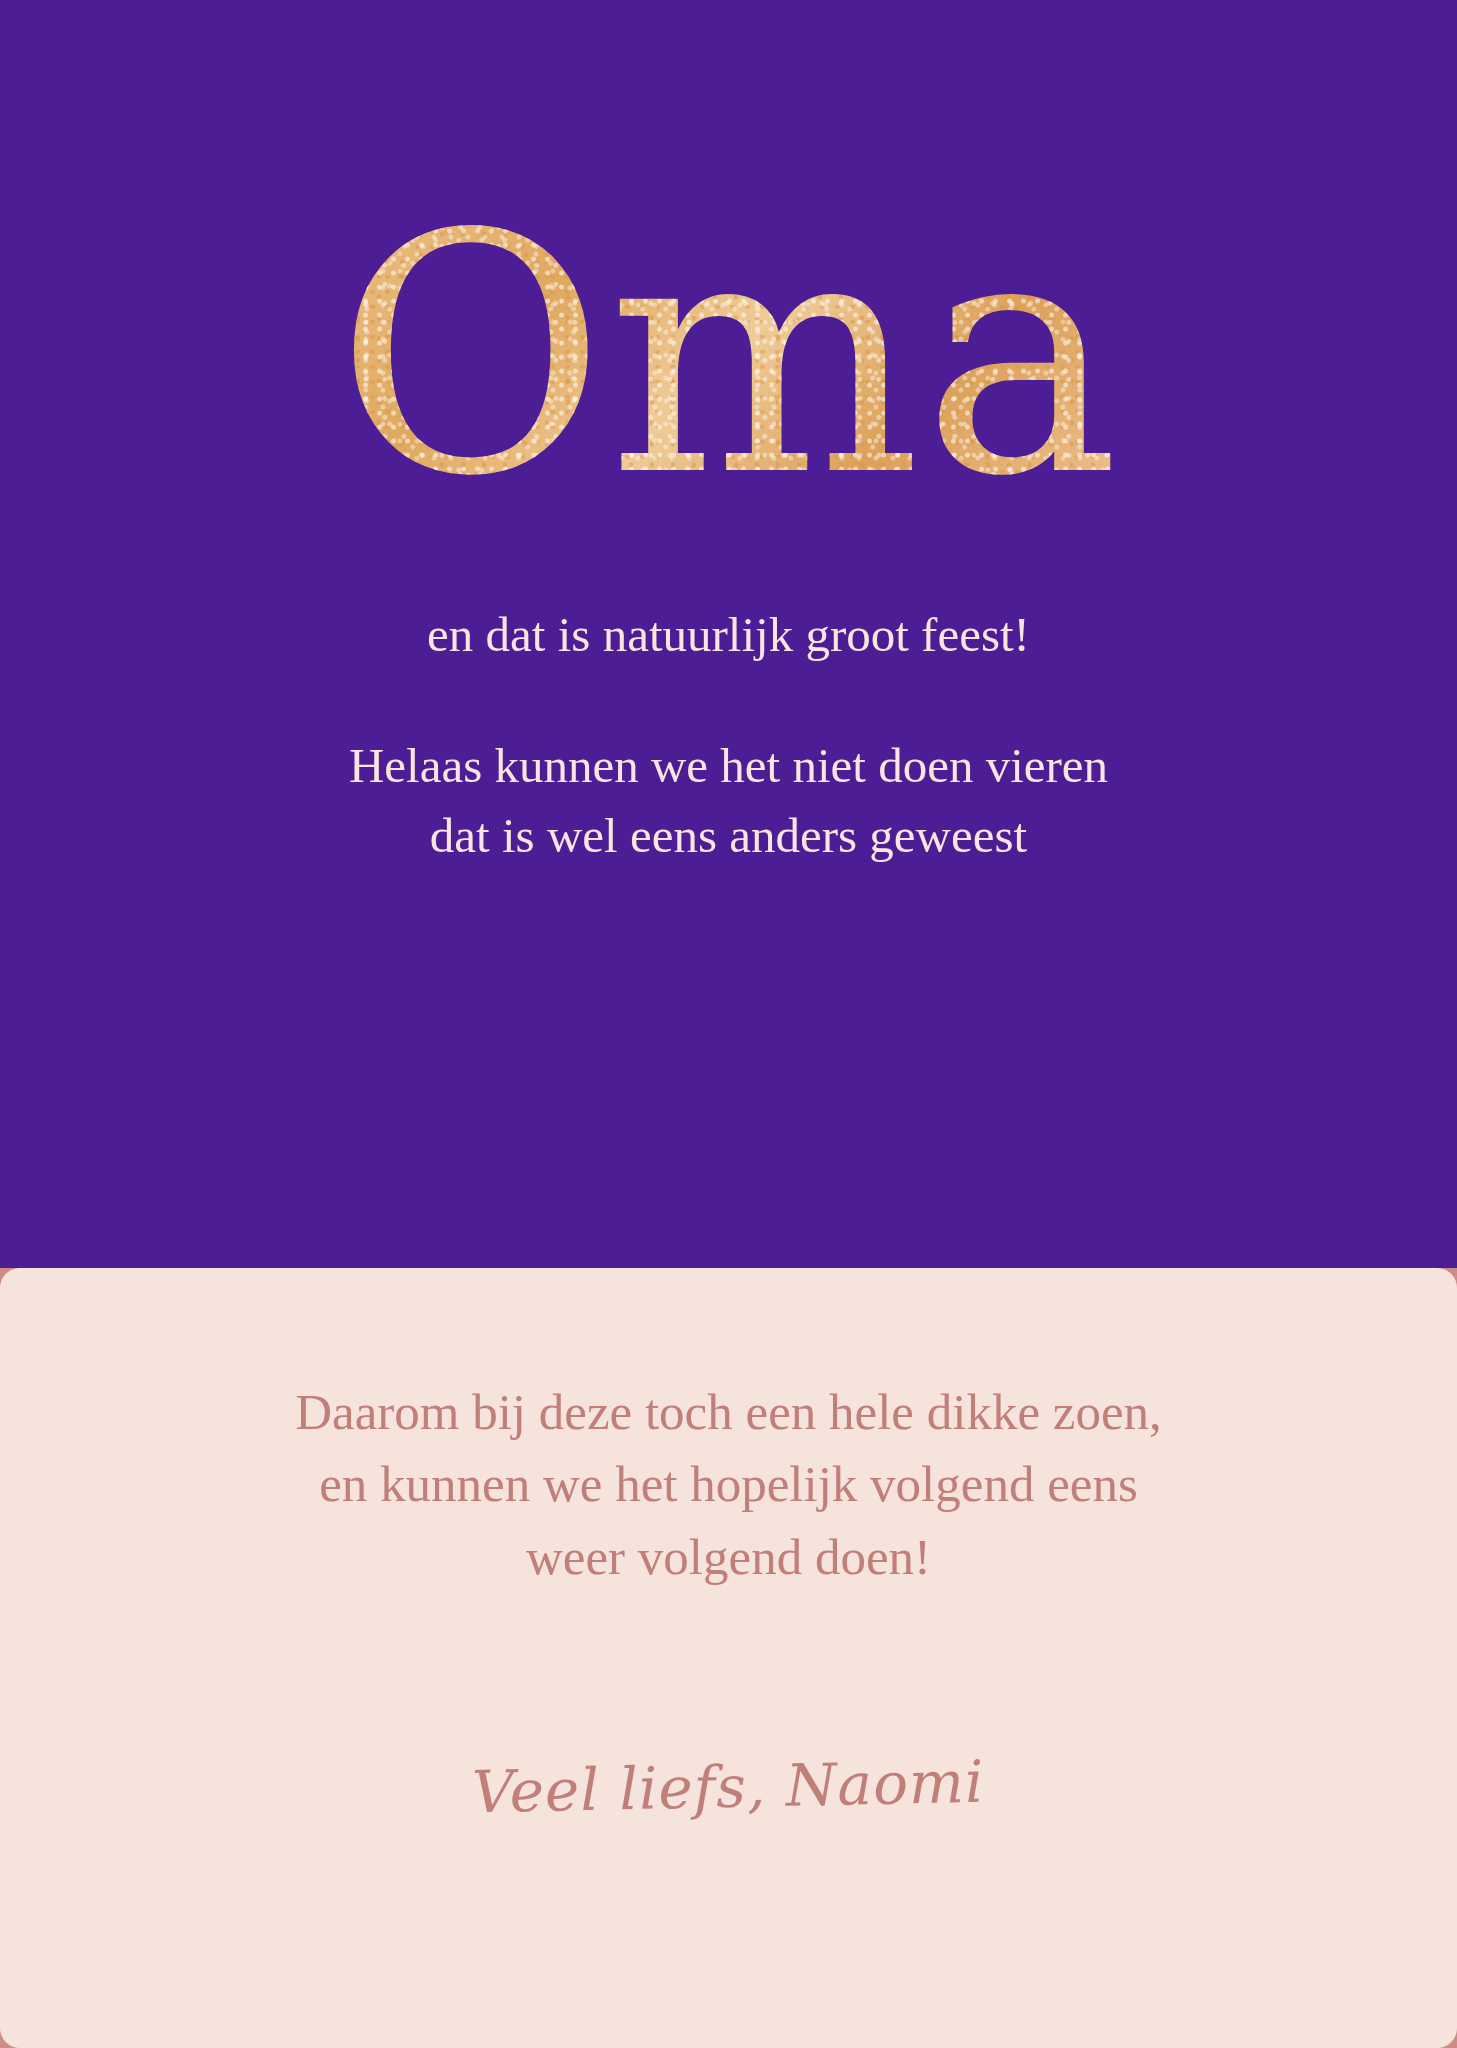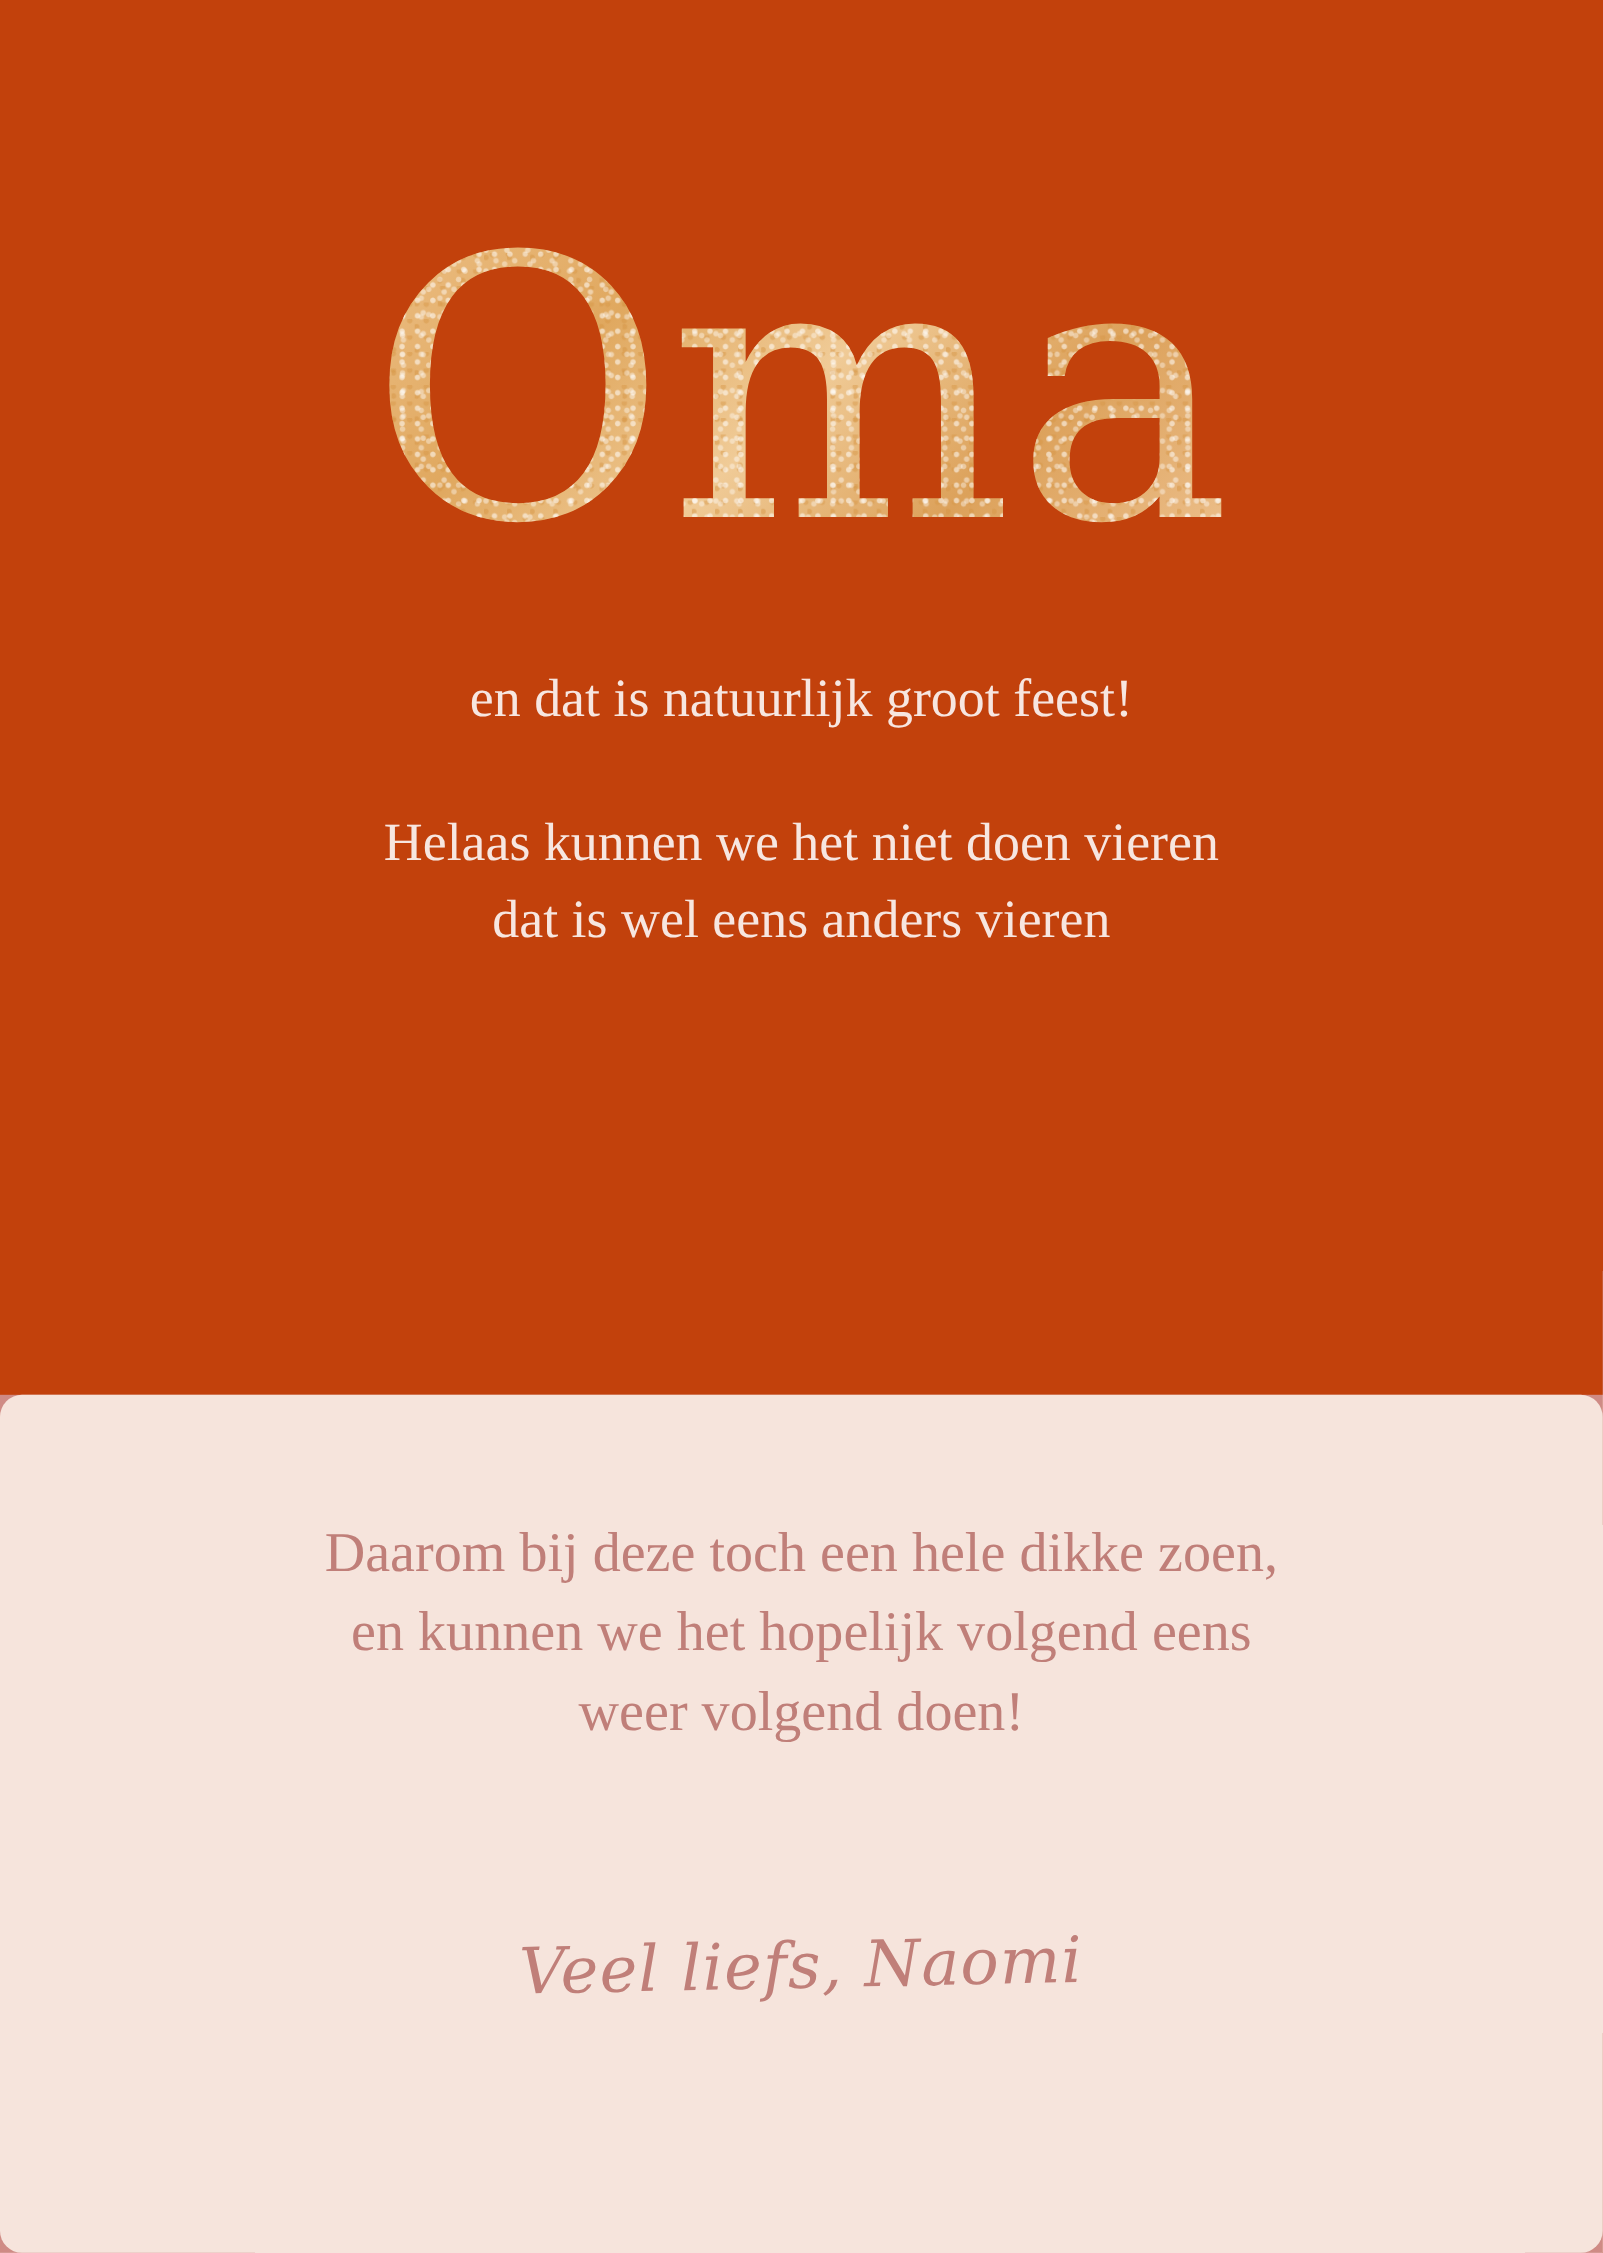--- a/index.html
+++ b/index.html
@@ -14,21 +14,21 @@
   }
   .card {
     position: relative;
     width: 1457px;
     height: 2048px;
     display: flex;
     flex-direction: column;
     background: #cf8b85;
   }
   .top-panel {
-    background: #c2410c;
+    background: #4c1d95;
     height: 1268px;
     position: relative;
     flex: none;
     display: flex;
     flex-direction: column;
     align-items: center;
   }
   .bottom-panel {
     background: #f6e4dc;
     flex: 1 1 auto;
@@ -97,21 +97,21 @@
 
   <div class="top-panel">
     <div class="title">Oma</div>
 
     <div class="verse-top">
       <div class="stanza">
         <div>en dat is natuurlijk groot feest!</div>
       </div>
       <div class="stanza">
         <div>Helaas kunnen we het niet doen vieren</div>
-        <div>dat is wel eens anders vieren</div>
+        <div>dat is wel eens anders geweest</div>
       </div>
     </div>
   </div>
 
   <div class="bottom-panel">
     <div class="verse-bottom">
       <div>Daarom bij deze toch een hele dikke zoen,</div>
       <div>en kunnen we het hopelijk volgend eens</div>
       <div>weer volgend doen!</div>
     </div>

